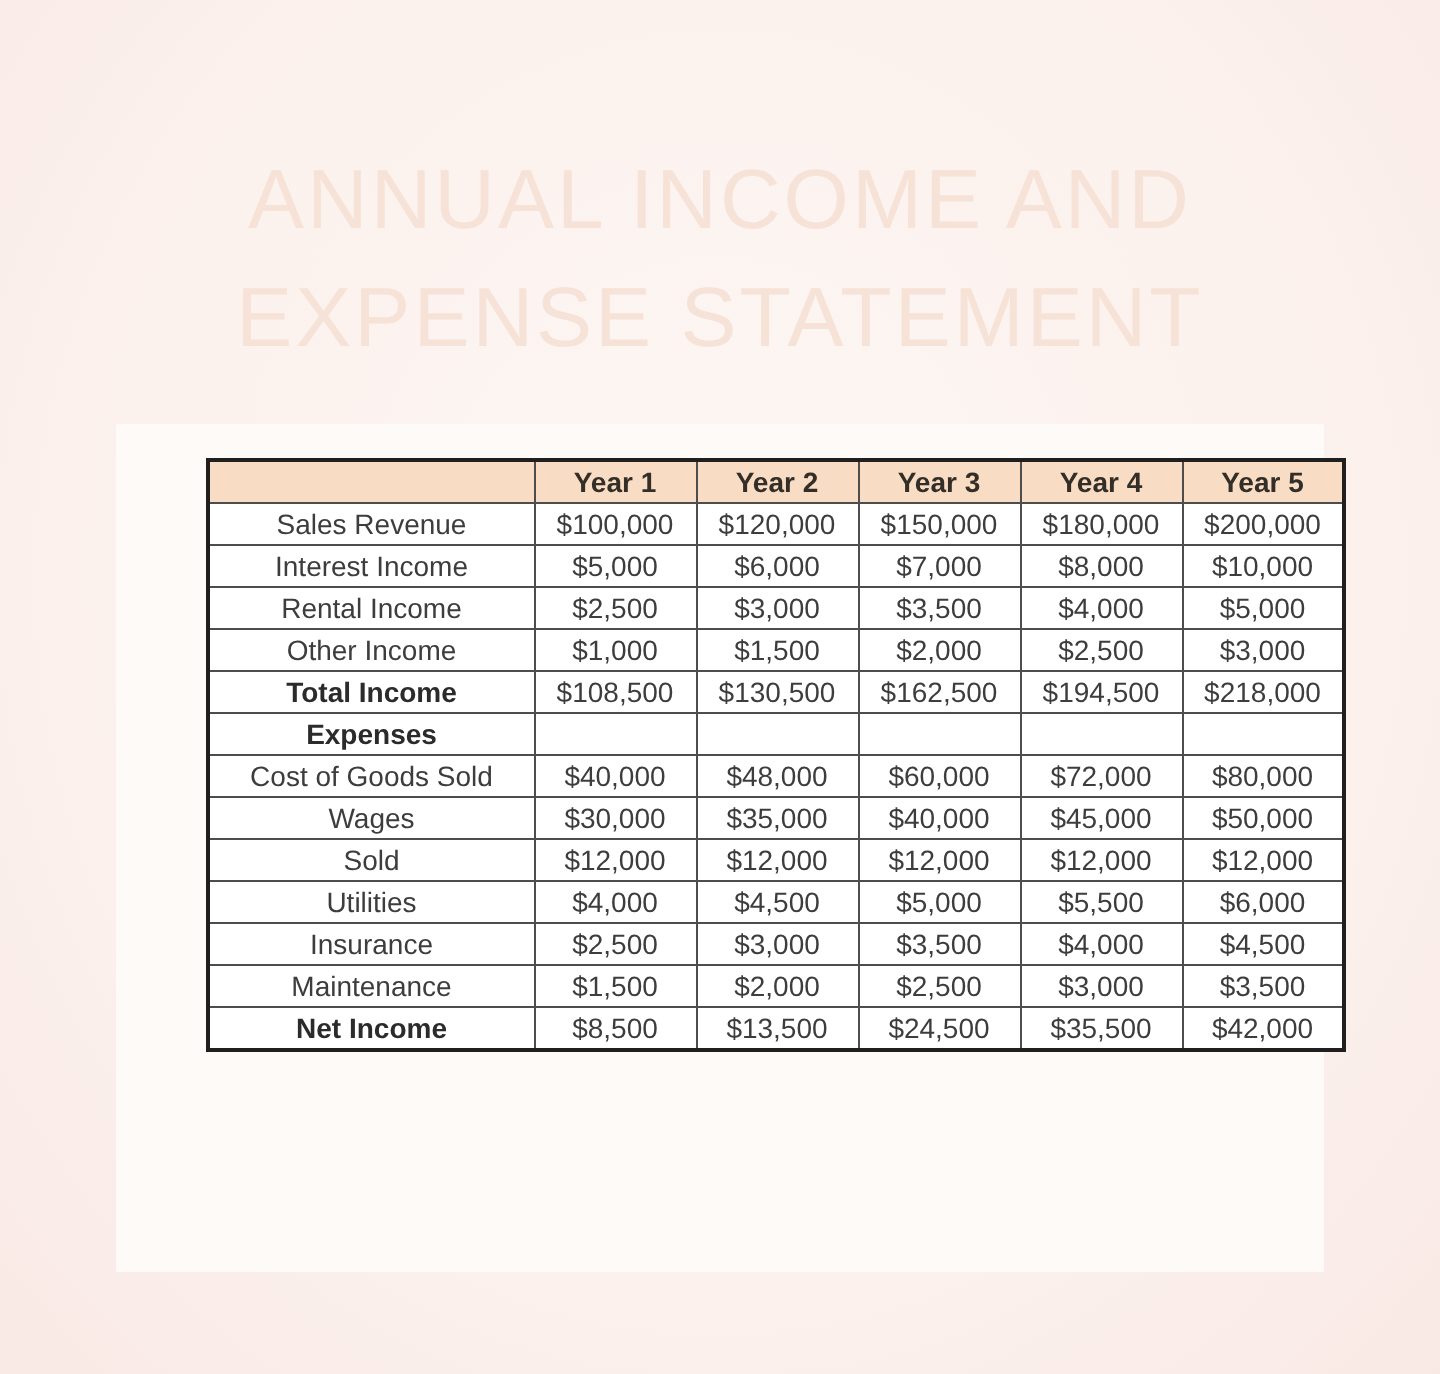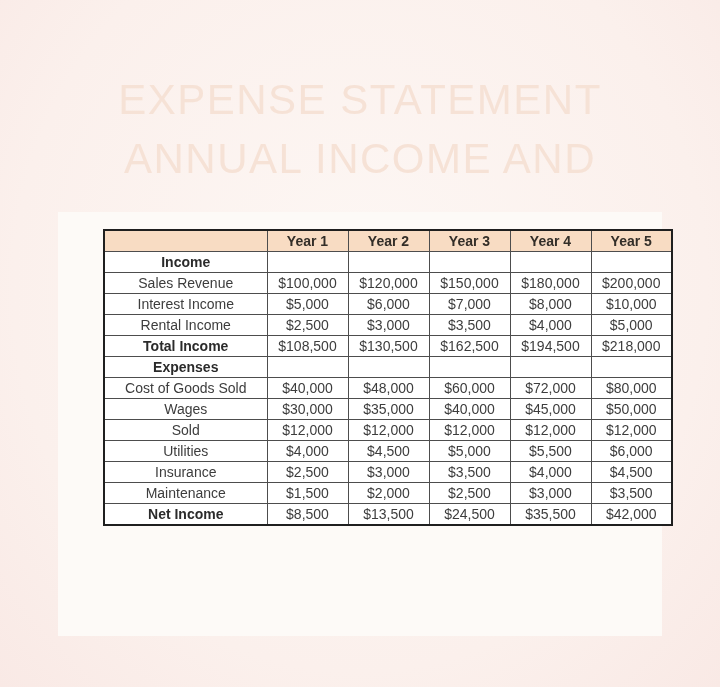--- a/index.html
+++ b/index.html
@@ -69,22 +69,22 @@
   }
   table.statement td.bold {
     font-weight: 700;
     color: #2b2b2b;
   }
 </style>
 </head>
 <body>
 
 <div class="watermark-title">
+  <div>ANNUAL INCOME AND</div>
   <div>EXPENSE STATEMENT</div>
-  <div>ANNUAL INCOME AND</div>
 </div>
 
 <div class="card"></div>
 
 <div class="table-wrap">
   <table class="statement">
     <colgroup>
       <col class="label-col">
       <col class="year-col">
         <col class="year-col">
@@ -97,28 +97,20 @@
           <th></th>
           <th>Year 1</th>
           <th>Year 2</th>
           <th>Year 3</th>
           <th>Year 4</th>
           <th>Year 5</th>
         </tr>
     </thead>
     <tbody>
         <tr>
-          <td class="bold">Income</td>
-          <td></td>
-          <td></td>
-          <td></td>
-          <td></td>
-          <td></td>
-        </tr>
-        <tr>
           <td>Sales Revenue</td>
           <td>$100,000</td>
           <td>$120,000</td>
           <td>$150,000</td>
           <td>$180,000</td>
           <td>$200,000</td>
         </tr>
         <tr>
           <td>Interest Income</td>
           <td>$5,000</td>
@@ -129,20 +121,28 @@
         </tr>
         <tr>
           <td>Rental Income</td>
           <td>$2,500</td>
           <td>$3,000</td>
           <td>$3,500</td>
           <td>$4,000</td>
           <td>$5,000</td>
         </tr>
         <tr>
+          <td>Other Income</td>
+          <td>$1,000</td>
+          <td>$1,500</td>
+          <td>$2,000</td>
+          <td>$2,500</td>
+          <td>$3,000</td>
+        </tr>
+        <tr>
           <td class="bold">Total Income</td>
           <td>$108,500</td>
           <td>$130,500</td>
           <td>$162,500</td>
           <td>$194,500</td>
           <td>$218,000</td>
         </tr>
         <tr>
           <td class="bold">Expenses</td>
           <td></td>

